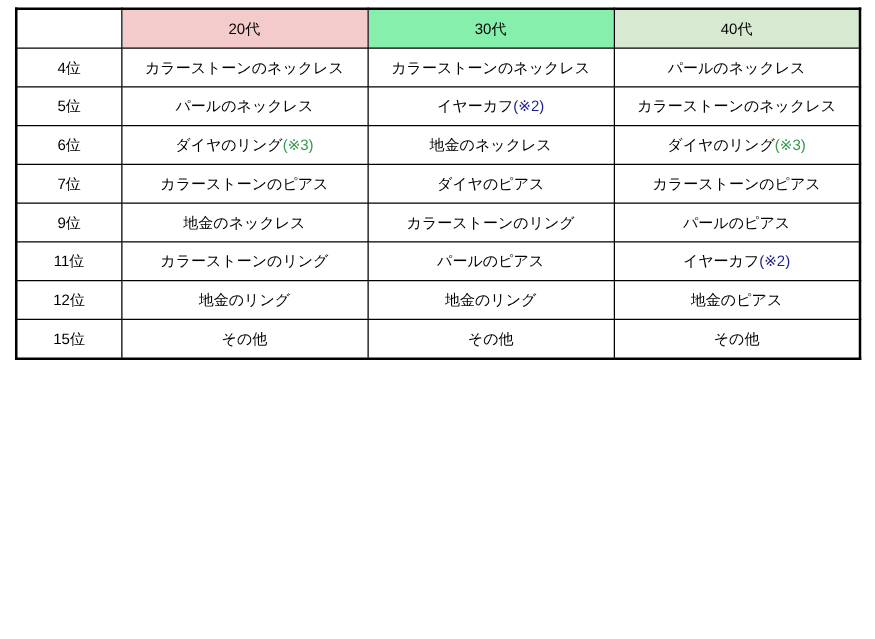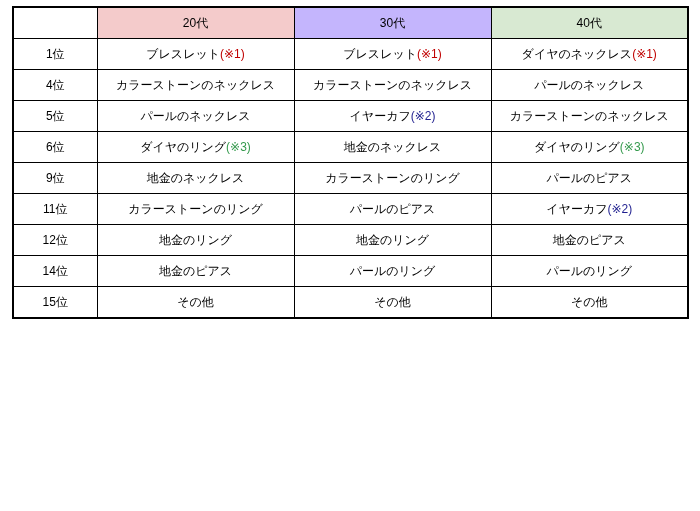--- a/index.html
+++ b/index.html
@@ -52,74 +52,68 @@
     <colgroup>
       <col class="rank-col">
       <col class="age-col">
       <col class="age-col">
       <col class="age-col">
     </colgroup>
     <thead>
       <tr>
           <th></th>
           <th style="background: rgb(244, 203, 203);">20代</th>
-          <th style="background: #c4b5fd; margin-left: 38px;">30代</th>
+          <th style="background: #86efac; margin-left: 38px;">30代</th>
           <th style="background: rgb(216, 233, 210);">40代</th>
         </tr>
     </thead>
     <tbody>
-        <tr>
-          <td>1位</td>
-          <td><span>ブレスレット</span><span class="note-marker" style="color: rgb(192, 0, 0);">(※1)</span></td>
-          <td><span>ブレスレット</span><span class="note-marker" style="color: rgb(192, 0, 0);">(※1)</span></td>
-          <td><span>ダイヤのネックレス</span><span class="note-marker" style="color: rgb(192, 0, 0);">(※1)</span></td>
-        </tr>
         <tr>
           <td>4位</td>
           <td><span>カラーストーンのネックレス</span></td>
           <td><span>カラーストーンのネックレス</span></td>
           <td><span>パールのネックレス</span></td>
         </tr>
         <tr>
           <td>5位</td>
           <td><span>パールのネックレス</span></td>
           <td><span>イヤーカフ</span><span class="note-marker" style="color: rgb(31, 31, 143);">(※2)</span></td>
           <td><span>カラーストーンのネックレス</span></td>
         </tr>
         <tr>
           <td>6位</td>
           <td><span>ダイヤのリング</span><span class="note-marker" style="color: rgb(53, 154, 77);">(※3)</span></td>
           <td><span>地金のネックレス</span></td>
           <td><span>ダイヤのリング</span><span class="note-marker" style="color: rgb(53, 154, 77);">(※3)</span></td>
+        </tr>
+        <tr>
+          <td>7位</td>
+          <td><span>カラーストーンのピアス</span></td>
+          <td><span>ダイヤのピアス</span></td>
+          <td><span>カラーストーンのピアス</span></td>
         </tr>
         <tr>
           <td>9位</td>
           <td><span>地金のネックレス</span></td>
           <td><span>カラーストーンのリング</span></td>
           <td><span>パールのピアス</span></td>
         </tr>
         <tr>
           <td>11位</td>
           <td><span>カラーストーンのリング</span></td>
           <td><span>パールのピアス</span></td>
           <td><span>イヤーカフ</span><span class="note-marker" style="color: rgb(31, 31, 143);">(※2)</span></td>
         </tr>
         <tr>
           <td>12位</td>
           <td><span>地金のリング</span></td>
           <td><span>地金のリング</span></td>
           <td><span>地金のピアス</span></td>
         </tr>
         <tr>
-          <td>14位</td>
-          <td><span>地金のピアス</span></td>
-          <td><span>パールのリング</span></td>
-          <td><span>パールのリング</span></td>
-        </tr>
-        <tr>
           <td>15位</td>
           <td><span>その他</span></td>
           <td><span>その他</span></td>
           <td><span>その他</span></td>
         </tr>
       </tbody>
   </table>
 </div>
 
 </body></html>

